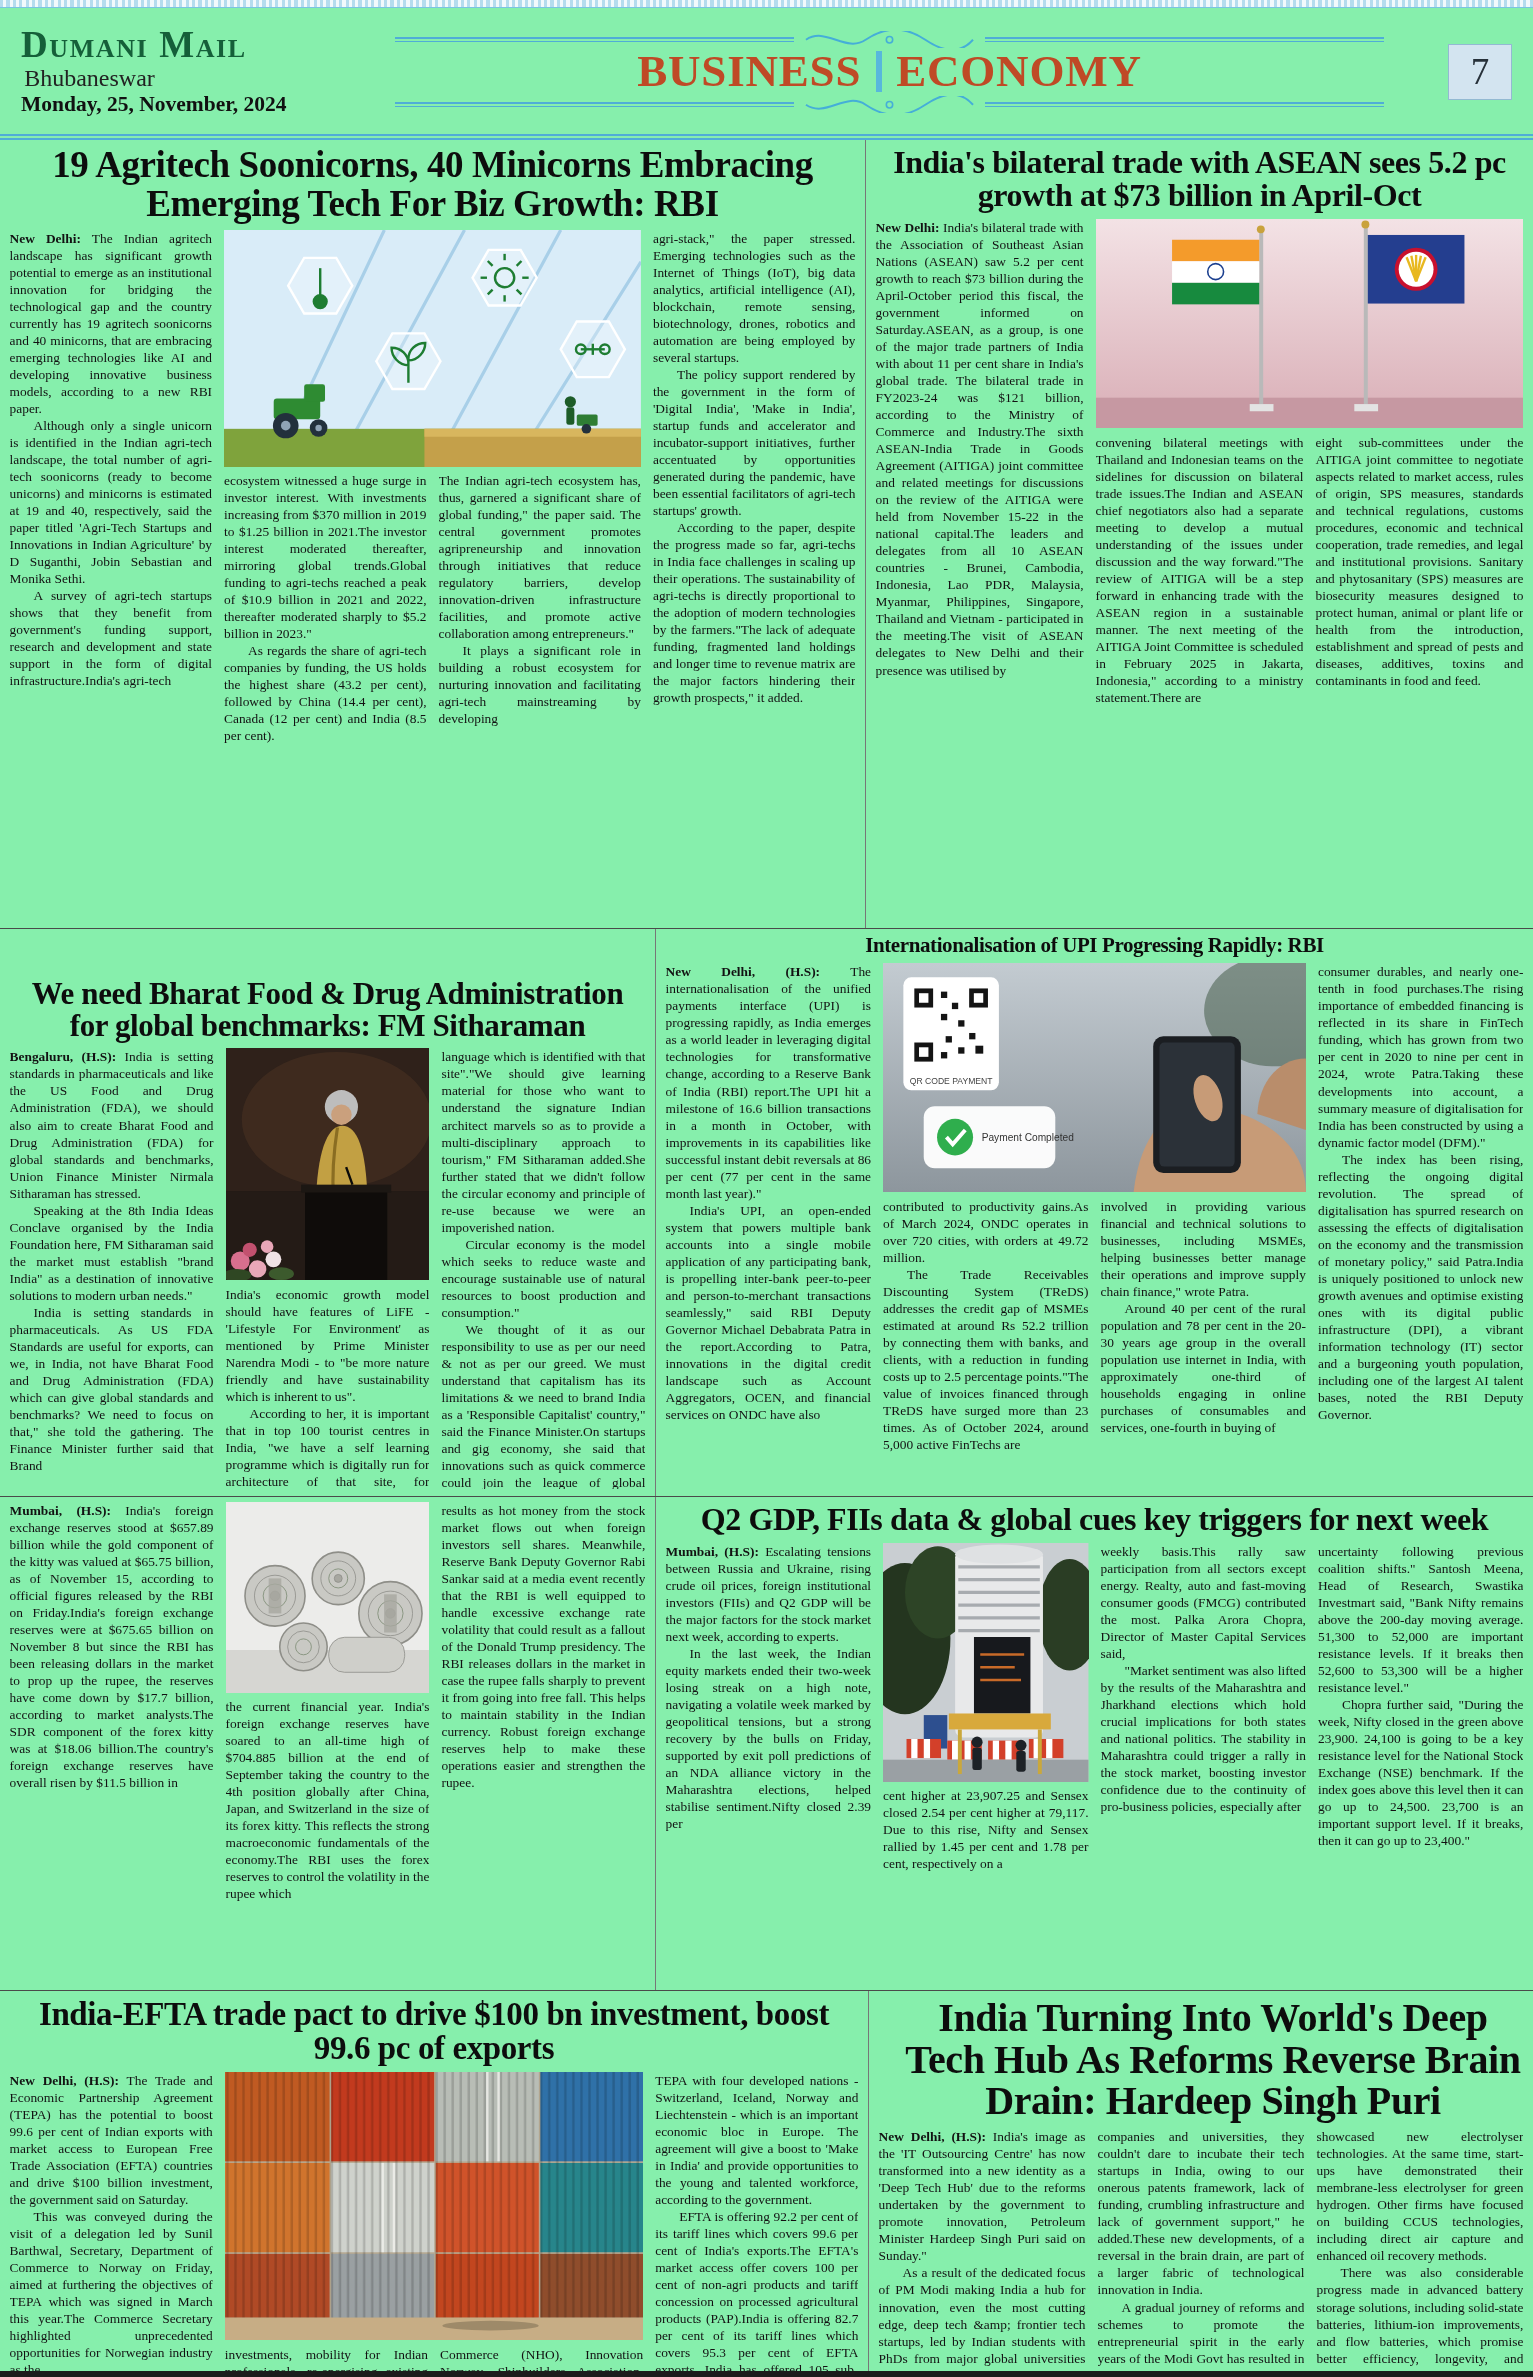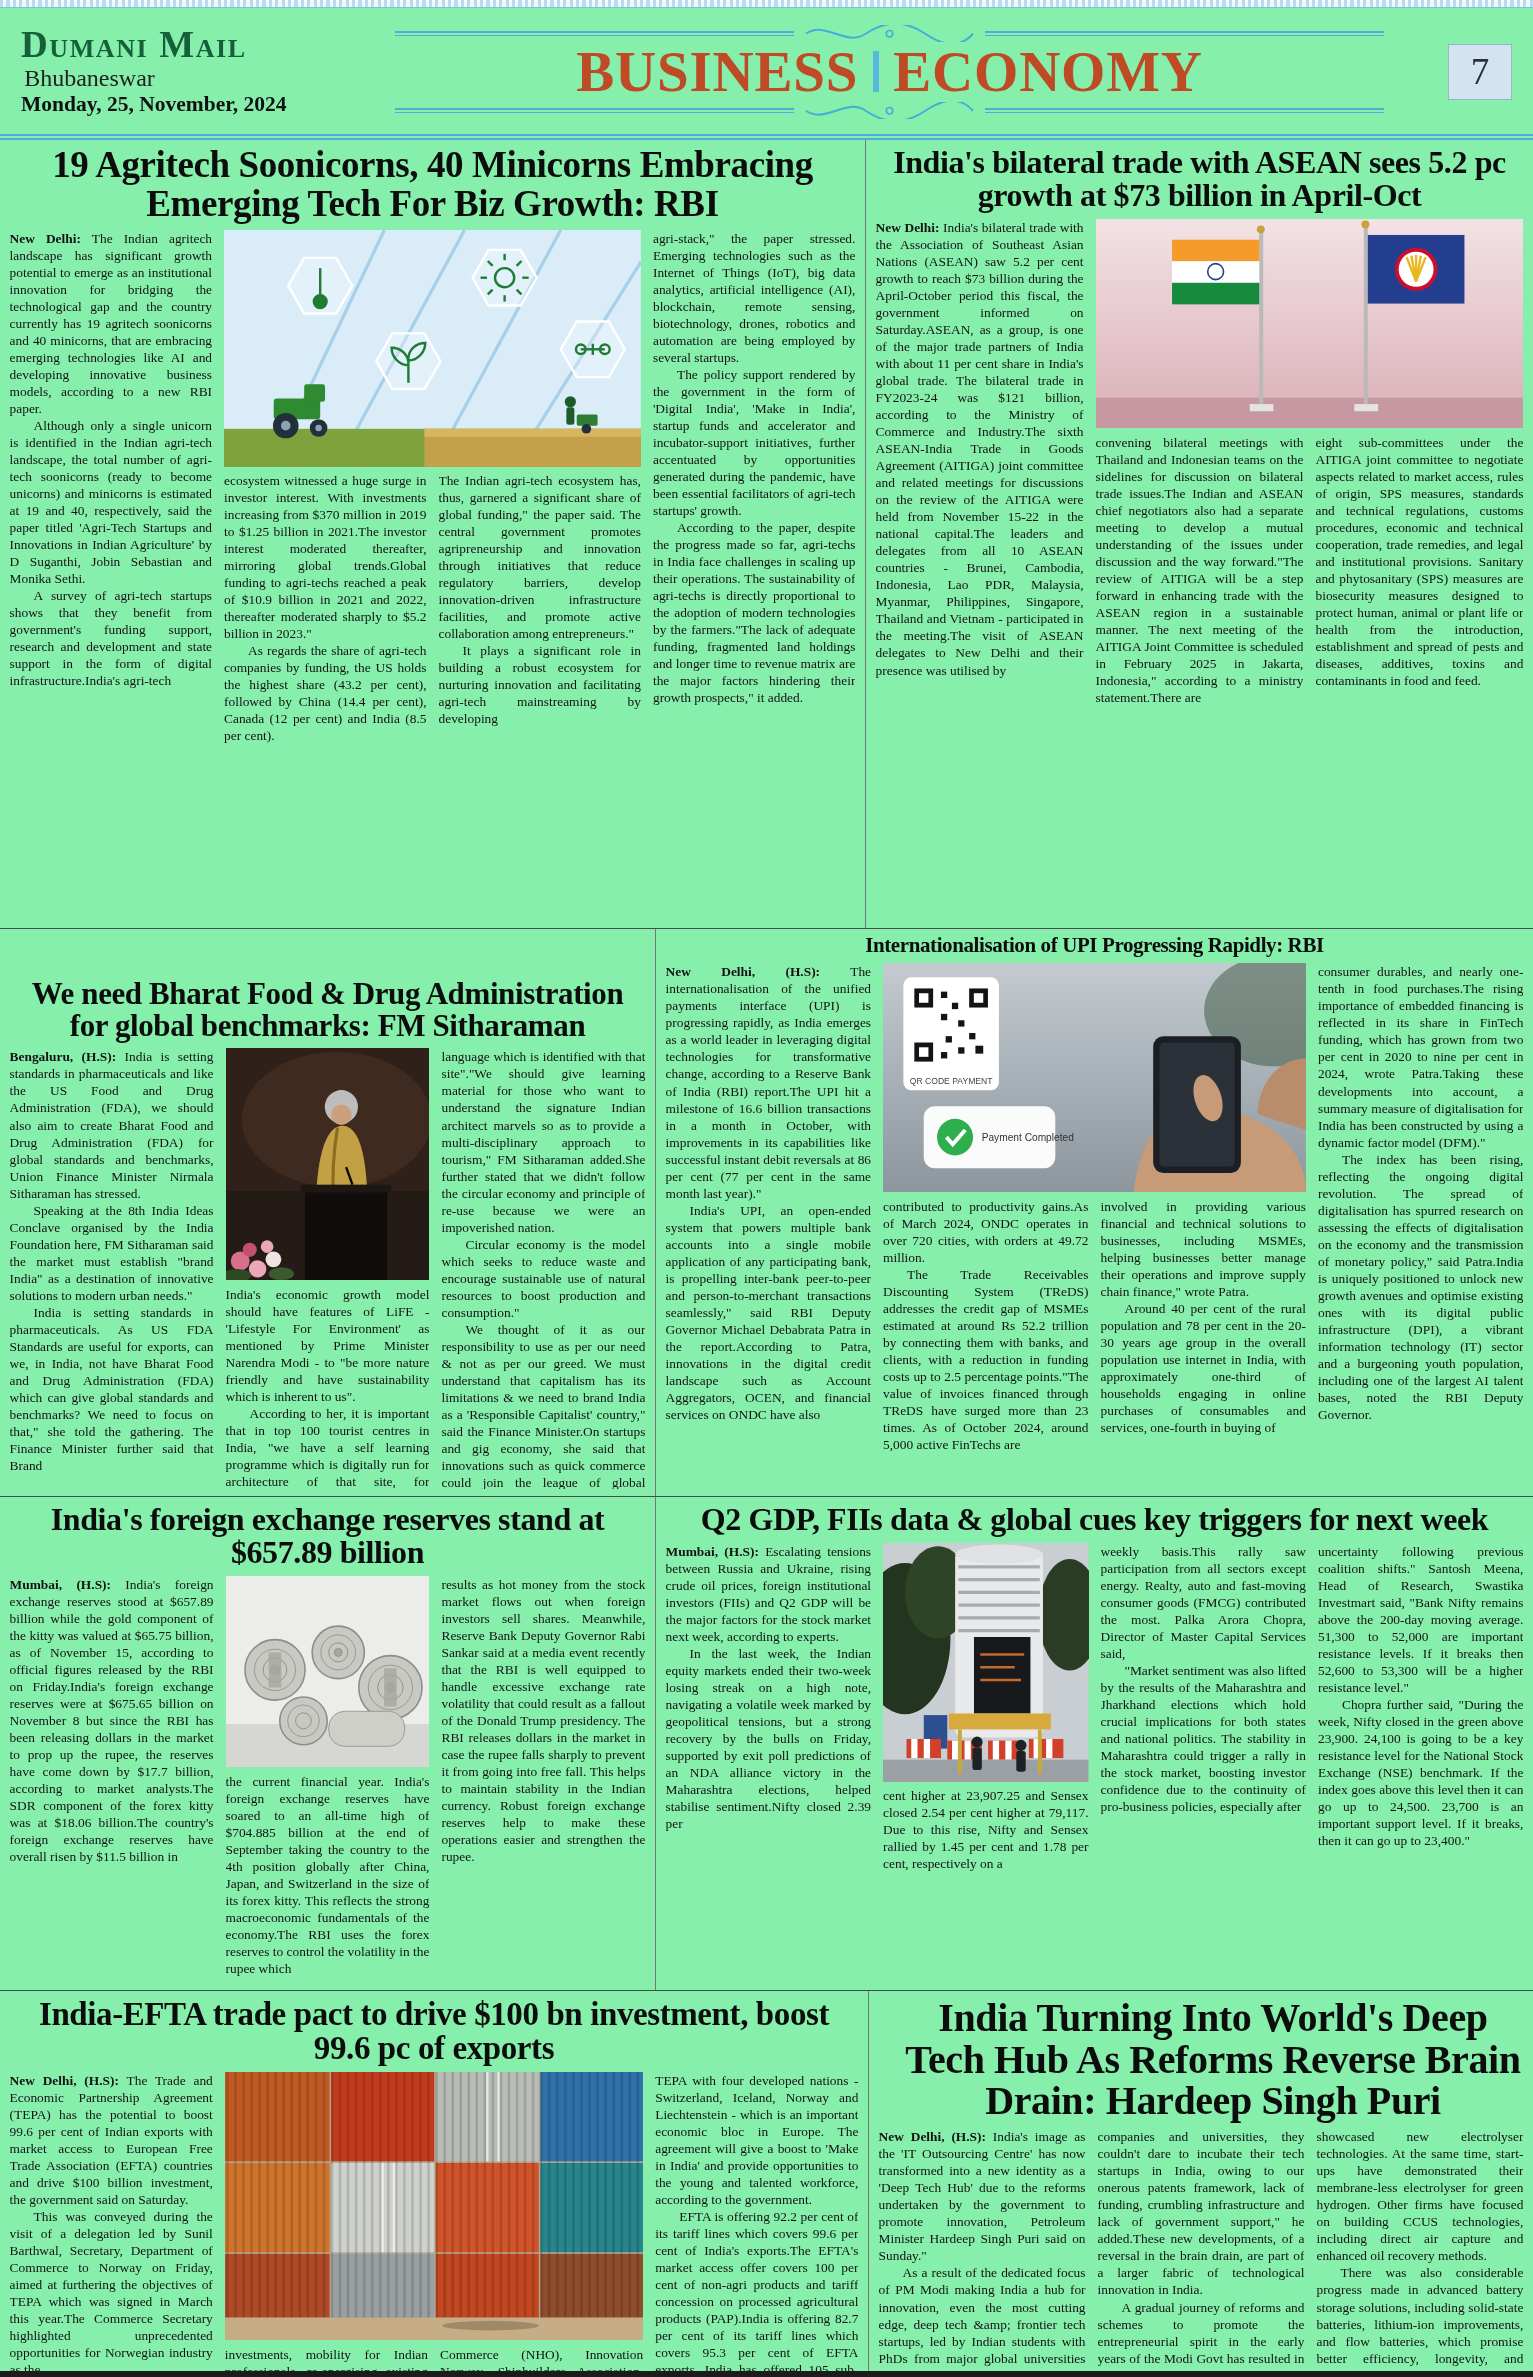--- a/index.html
+++ b/index.html
@@ -10,21 +10,21 @@
               border-bottom:0.8px solid #7cc3e2;}
   .rule2{height:5.6px;background:linear-gradient(to bottom,#4fadd7 0 1.6px,transparent 1.6px 4px,#4fadd7 4px 5.6px);}
   .hdr{height:126px;display:grid;grid-template-columns:350px 1fr 104px;align-items:center;
        padding:3.2px 21px 1.6px;box-sizing:border-box;}
   .mast-name{font-variant:small-caps;font-weight:bold;font-size:37px;color:#155f39;letter-spacing:1.6px;line-height:1.05;}
   .mast-city{font-size:24px;color:#222;margin-left:3.2px;line-height:1.1;}
   .mast-date{font-size:21.5px;font-weight:bold;color:#111;line-height:1.2;}
   .hdr-center{text-align:center;}
   .fl-row{display:flex;align-items:center;gap:8px;margin:0 24px;}
   .frule{flex:1;height:5.6px;background:linear-gradient(to bottom,#4fadd7 0 1.6px,transparent 1.6px 4px,#4fadd7 4px 5.6px);}
-  .sect-title{font-size:57px;font-weight:bold;color:#bf4a26;letter-spacing:0.8px;line-height:1.05;
+  .sect-title{font-size:45px;font-weight:bold;color:#bf4a26;letter-spacing:0.8px;line-height:1.05;
               display:flex;align-items:center;justify-content:center;gap:14.3px;}
   .sect-sep{display:inline-block;width:6.4px;height:41px;background:#58b7dc;}
   .pagebox{width:62px;height:54px;background:#d3e4f0;border:0.8px solid #93b9d2;display:flex;align-items:center;
            justify-content:center;font-size:37px;color:#27313a;justify-self:end;}
   
   .row{display:grid;box-sizing:border-box;border-bottom:0.8px solid #4a4a4a;}
   .r1{height:789px;grid-template-columns:866px 1fr;}
   .r2{height:568px;grid-template-columns:656px 1fr;}
   .r3{height:494px;grid-template-columns:656px 1fr;}
   .r4{height:551px;grid-template-columns:869px 1fr;border-bottom:none;}
@@ -346,21 +346,20 @@
           <p>consumer durables, and nearly one-tenth in food purchases.The rising importance of embedded financing is reflected in its share in FinTech funding, which has grown from two per cent in 2020 to nine per cent in 2024, wrote Patra.Taking these developments into account, a summary measure of digitalisation for India has been constructed by using a dynamic factor model (DFM)."</p>
           <p>The index has been rising, reflecting the ongoing digital revolution. The spread of digitalisation has spurred research on assessing the effects of digitalisation on the economy and the transmission of monetary policy," said Patra.India is uniquely positioned to unlock new growth avenues and optimise existing ones with its digital public infrastructure (DPI), a vibrant information technology (IT) sector and a burgeoning youth population, including one of the largest AI talent bases, noted the RBI Deputy Governor.</p>
         </div>
       </div>
     </div>
   </div>
 
   <div class="row r3">
 
     <div class="art vsep">
-      <div class="hl hl5">India's foreign exchange reserves stand at $657.89 billion</div>
       <div class="cols c3">
         <div class="col bt">
           <p><b>Mumbai, (H.S):</b> <span>India's foreign exchange reserves stood at $657.89 billion while the gold component of the kitty was valued at $65.75 billion, as of November 15, according to official figures released by the RBI on Friday.India's foreign exchange reserves were at $675.65 billion on November 8 but since the RBI has been releasing dollars in the market to prop up the rupee, the reserves have come down by $17.7 billion, according to market analysts.The SDR component of the forex kitty was at $18.06 billion.The country's foreign exchange reserves have overall risen by $11.5 billion in</span></p>
         </div>
         <div class="col colimg">
           <div class="imgbox" style="height:191px">
             <svg viewBox="0 0 258 240" preserveAspectRatio="none">
               <rect width="258" height="240" fill="#ececea"></rect>
               <rect y="186" width="258" height="54" fill="#d6d6d2"></rect>
               <g stroke="#8e8e88" fill="#c9c9c4">

